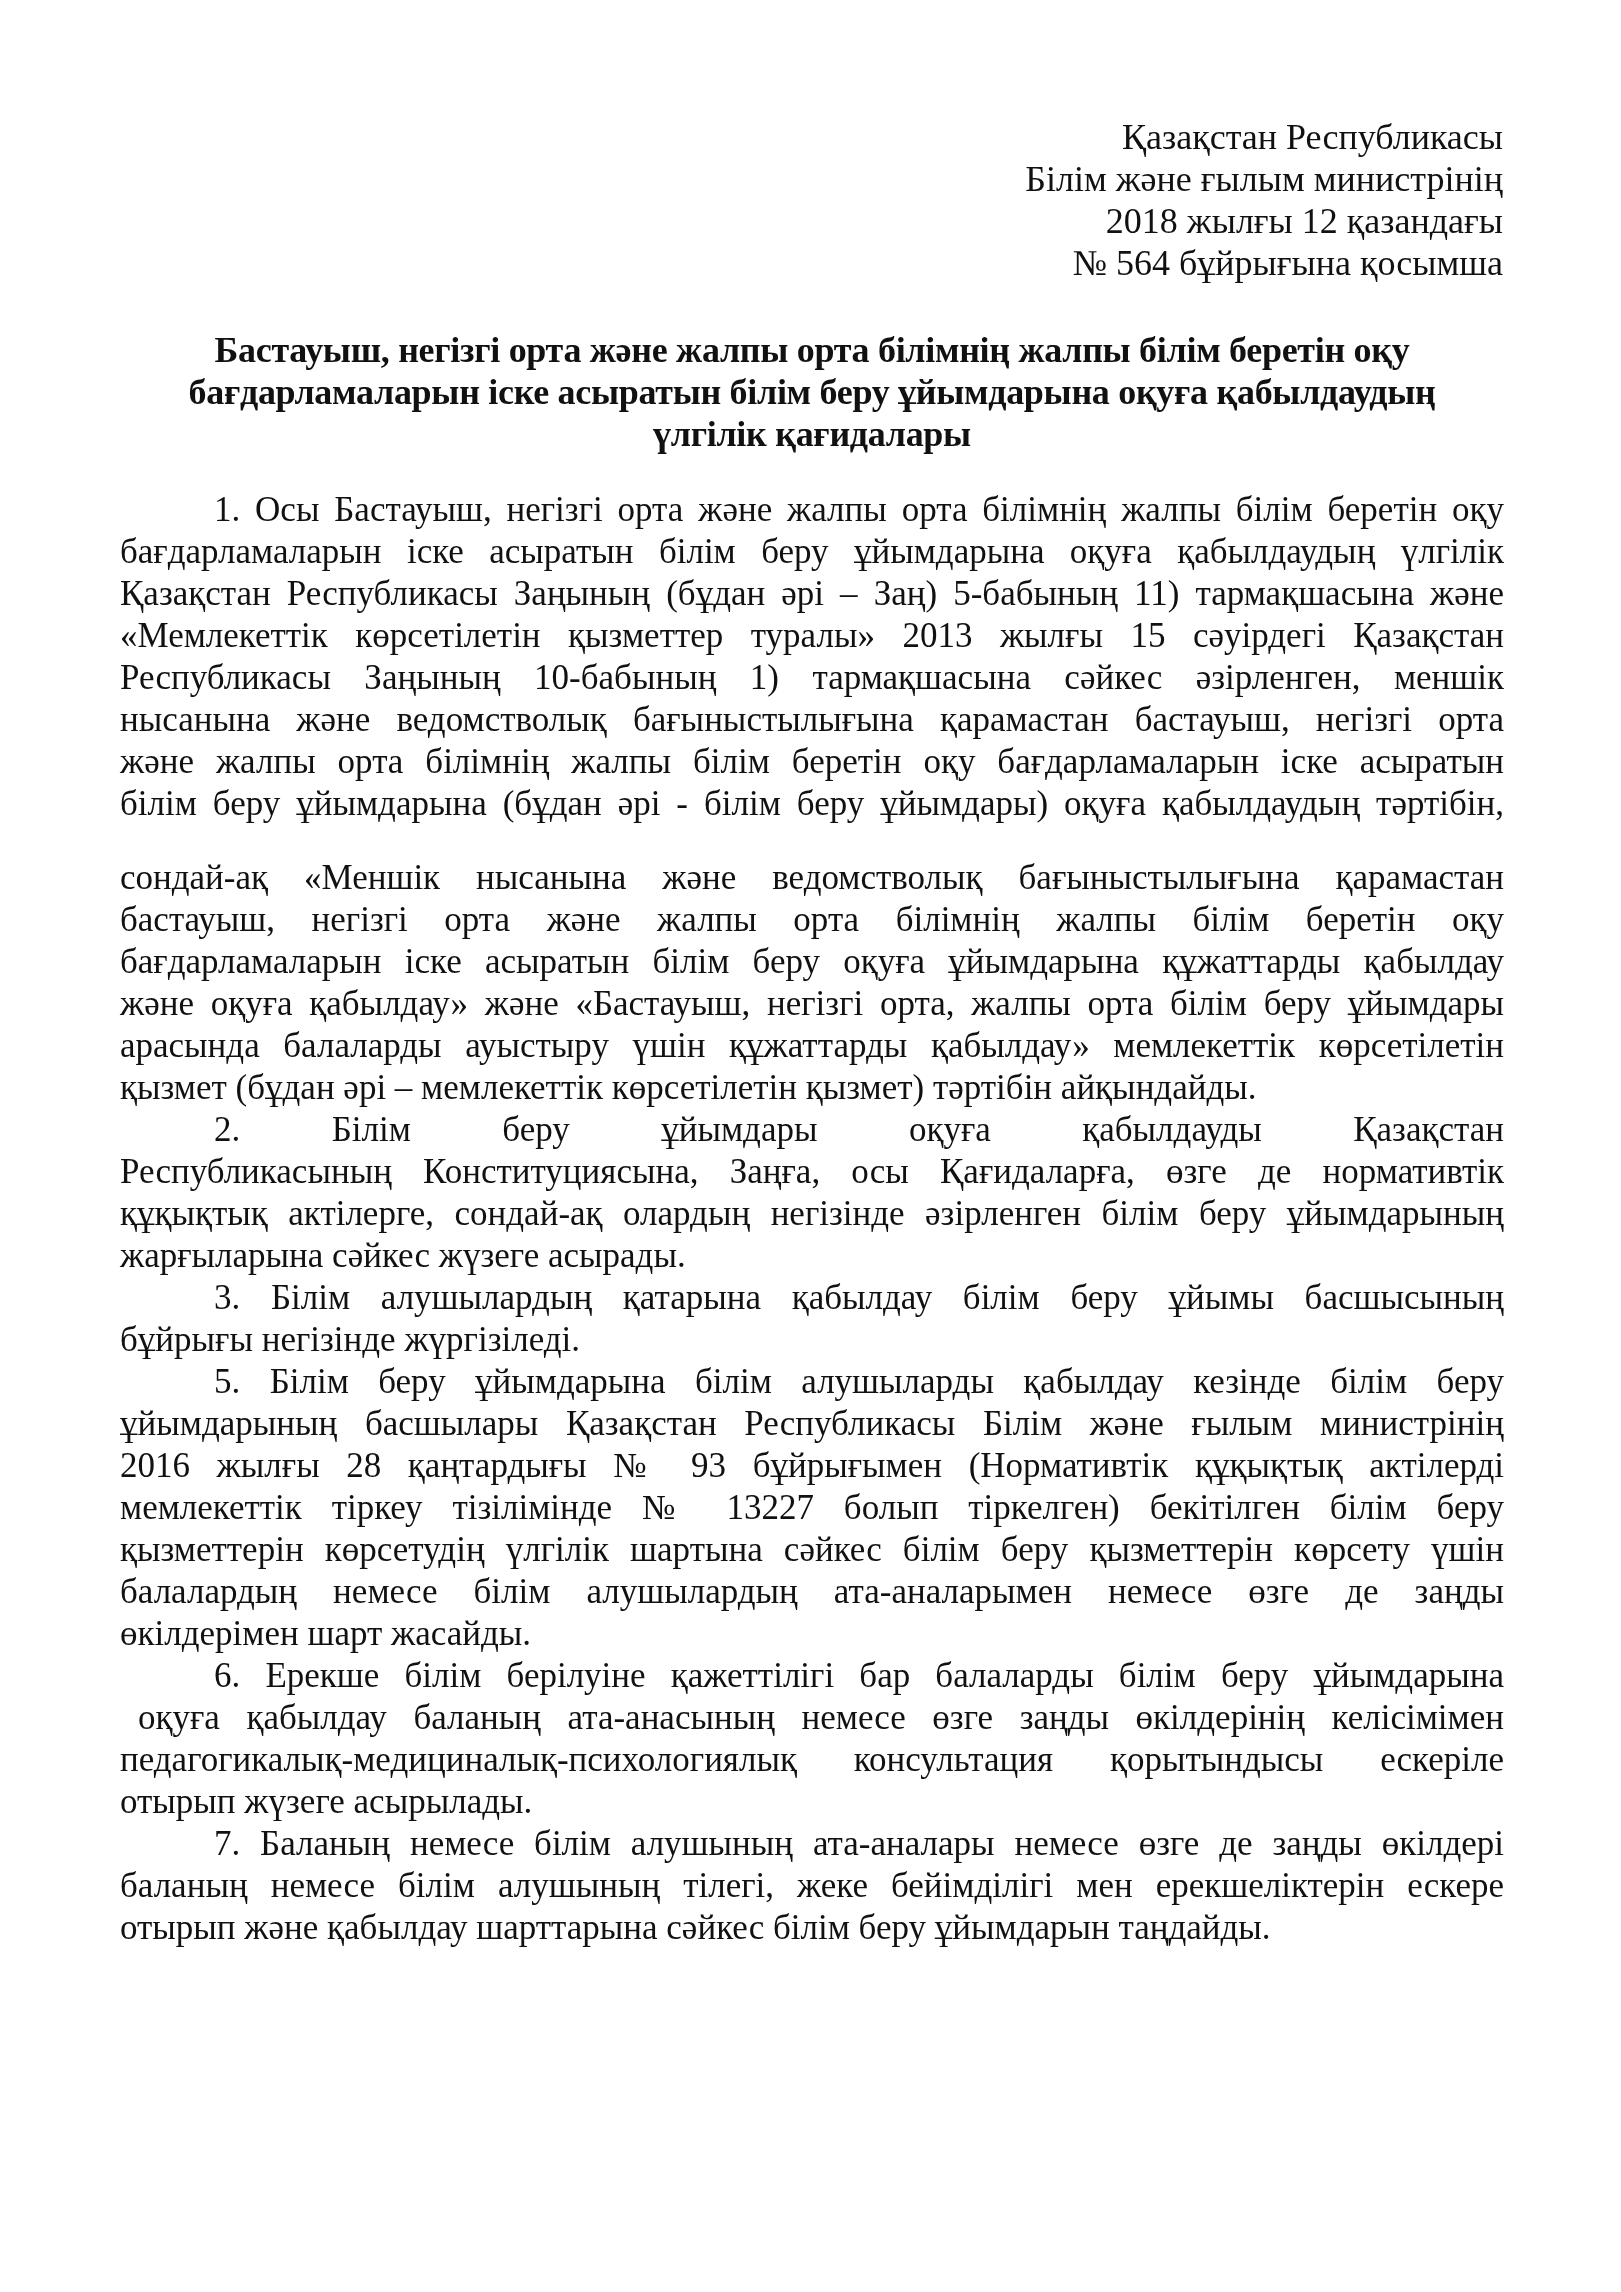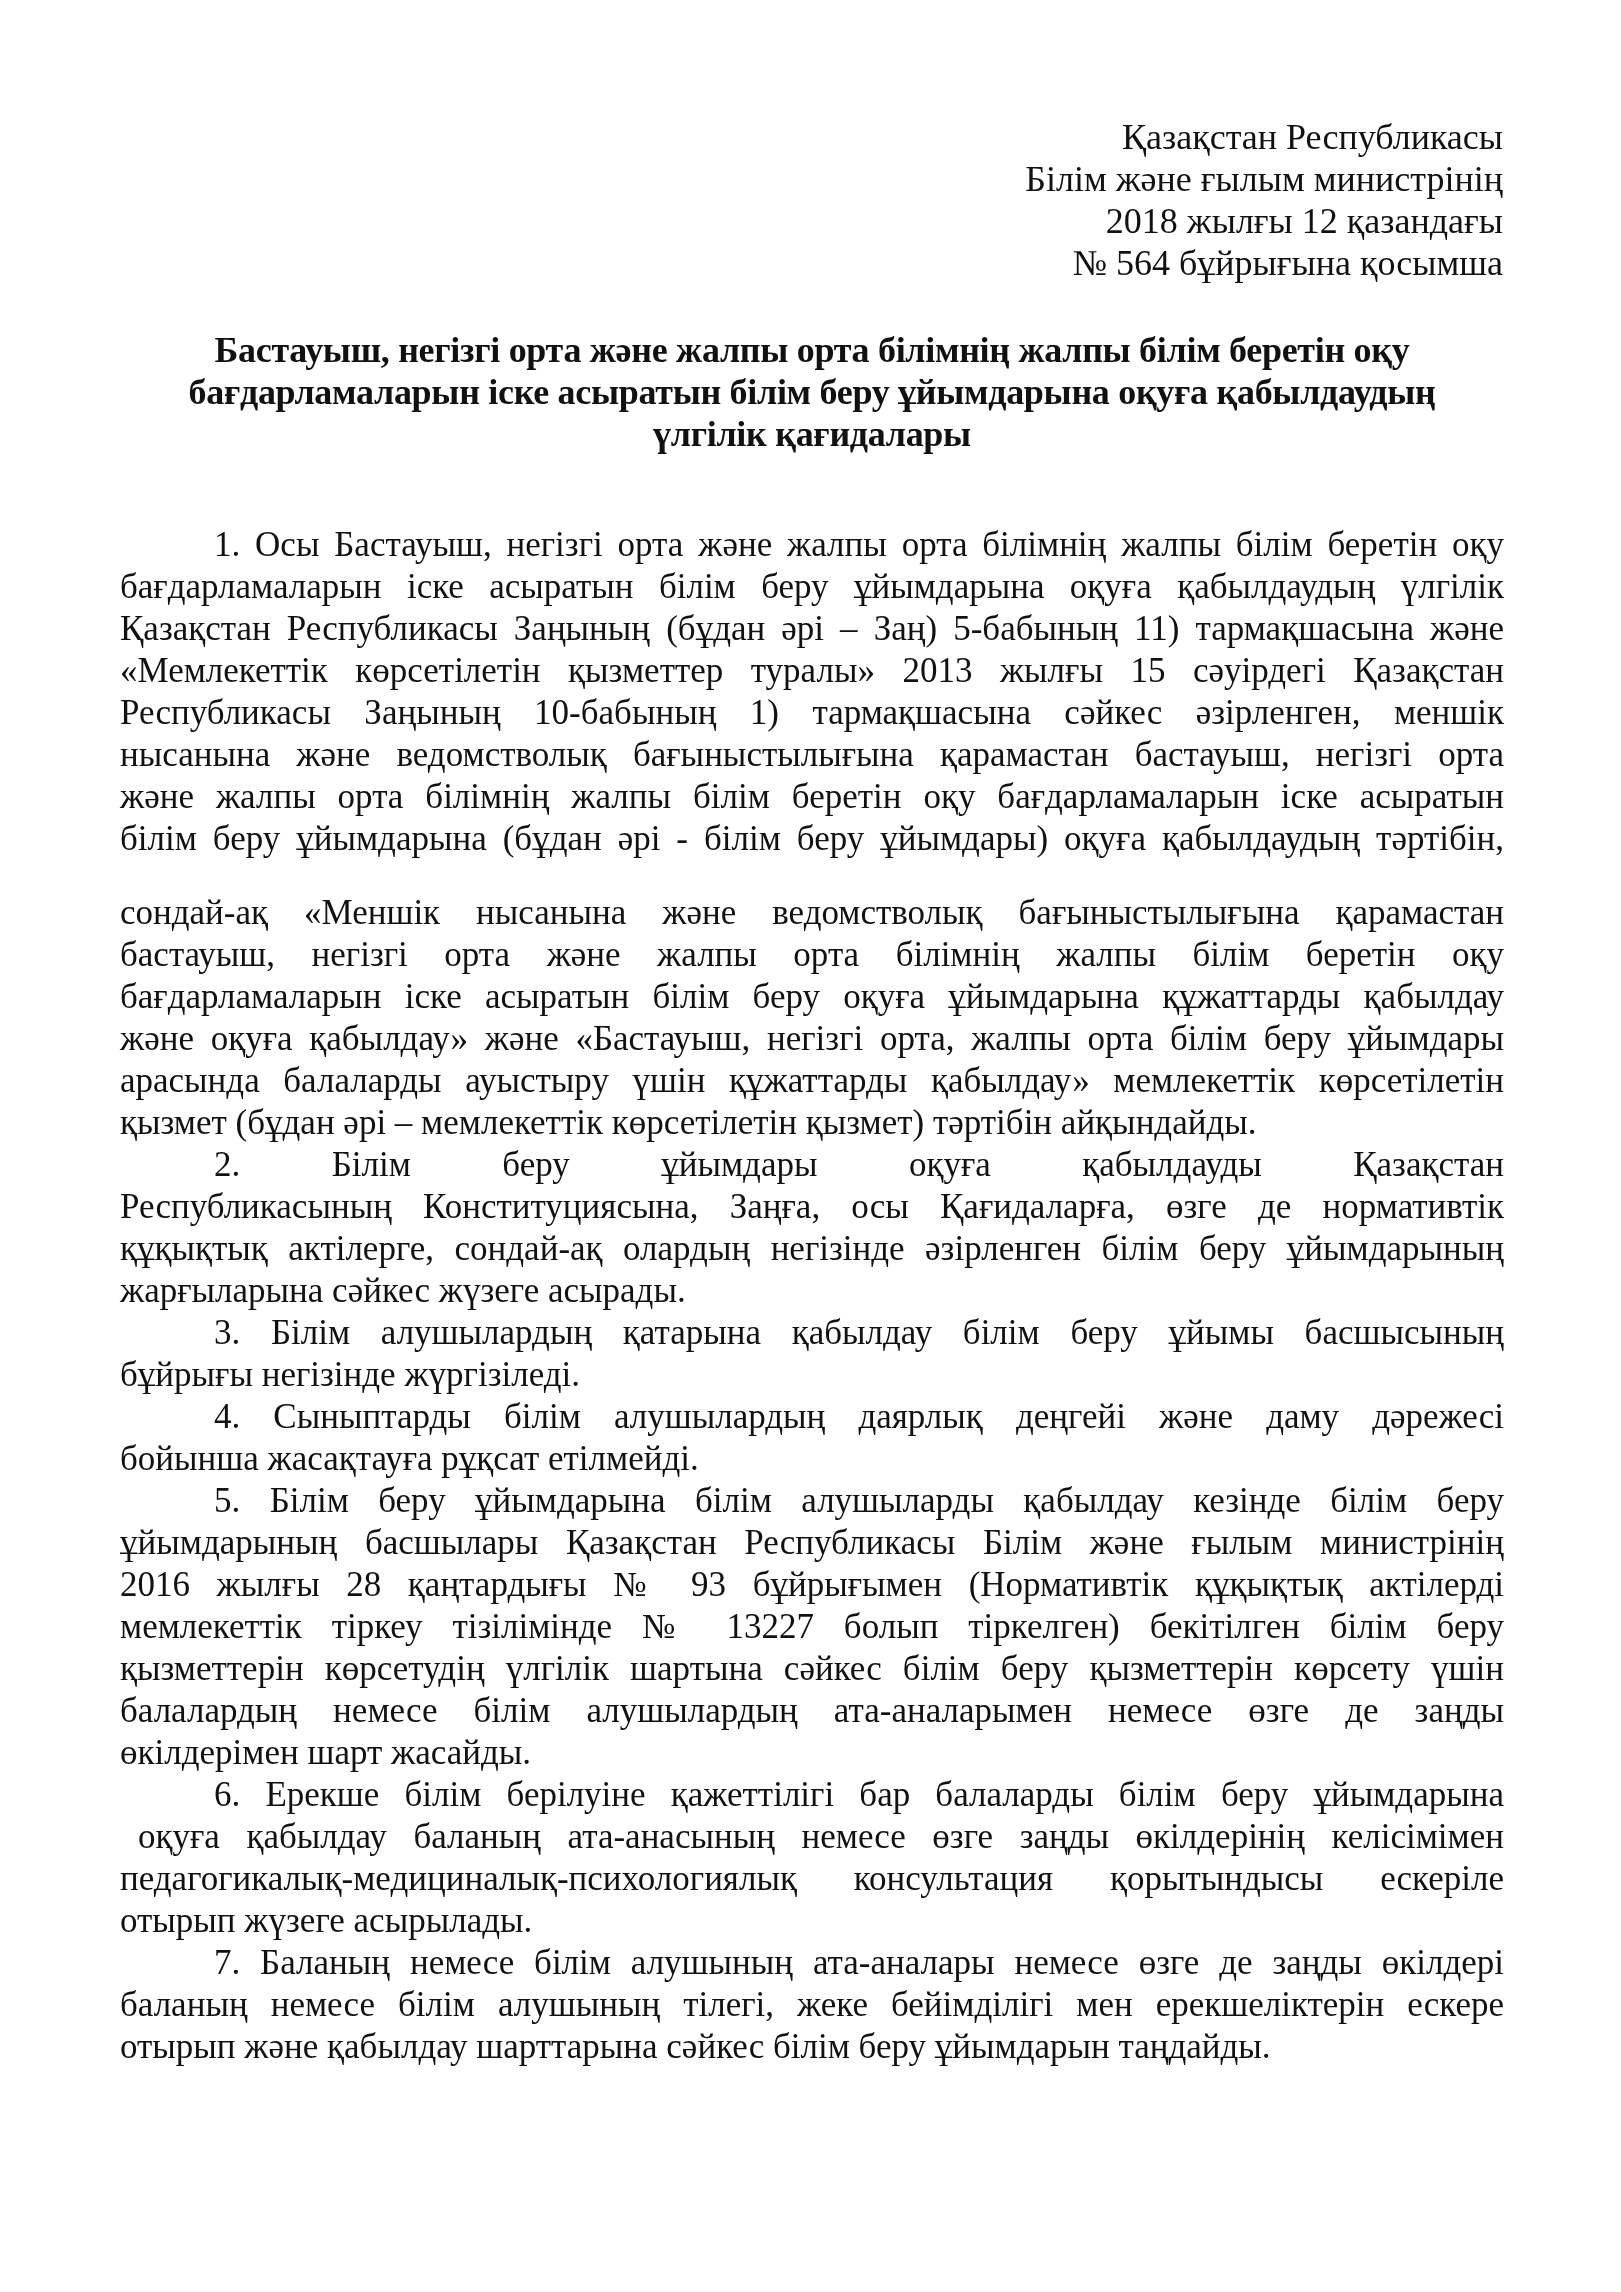--- a/index.html
+++ b/index.html
@@ -44,21 +44,21 @@
     font-size: 36px;
     line-height: 42px;
     letter-spacing: -0.3px;
   }
   .title .tline {
     display: block;
     white-space: nowrap;
   }
   .body {
     position: absolute;
-    top: 524px;
+    top: 489px;
     left: 120px;
     width: 1384px;
     font-size: 35px;
     line-height: 42px;
   }
   .line {
     display: block;
     white-space: nowrap;
     text-align: justify;
     text-align-last: justify;
@@ -114,24 +114,20 @@
       <div class="line" style="white-space: normal;">Республикасының Конституциясына, Заңға, осы Қағидаларға, өзге де нормативтік</div>
       <div class="line" style="white-space: normal;">құқықтық актілерге, сондай-ақ олардың негізінде әзірленген білім беру ұйымдарының</div>
       <div class="line last" style="white-space: normal;">жарғыларына сәйкес жүзеге асырады.</div>
     </div>
 
     <div>
       <div class="line indent" style="white-space: normal;">3. Білім алушылардың қатарына қабылдау білім беру ұйымы басшысының</div>
       <div class="line last" style="white-space: normal;">бұйрығы негізінде жүргізіледі.</div>
     </div>
 
-    <div>
-      <div class="line indent" style="white-space: normal;">4. Сыныптарды білім алушылардың даярлық деңгейі және даму дәрежесі</div>
-      <div class="line last" style="white-space: normal;">бойынша жасақтауға рұқсат етілмейді.</div>
-    </div>
 
     <div>
       <div class="line indent" style="white-space: normal;">5. Білім беру ұйымдарына білім алушыларды қабылдау кезінде білім беру</div>
       <div class="line" style="white-space: normal;">ұйымдарының басшылары Қазақстан Республикасы Білім және ғылым министрінің</div>
       <div class="line" style="white-space: normal;">2016 жылғы 28 қаңтардығы № 93 бұйрығымен (Нормативтік құқықтық актілерді</div>
       <div class="line" style="white-space: normal;">мемлекеттік тіркеу тізілімінде № 13227 болып тіркелген) бекітілген білім беру</div>
       <div class="line" style="white-space: normal;">қызметтерін көрсетудің үлгілік шартына сәйкес білім беру қызметтерін көрсету үшін</div>
       <div class="line" style="white-space: normal;">балалардың немесе білім алушылардың ата-аналарымен немесе өзге де заңды</div>
       <div class="line last" style="white-space: normal;">өкілдерімен шарт жасайды.</div>
     </div>

